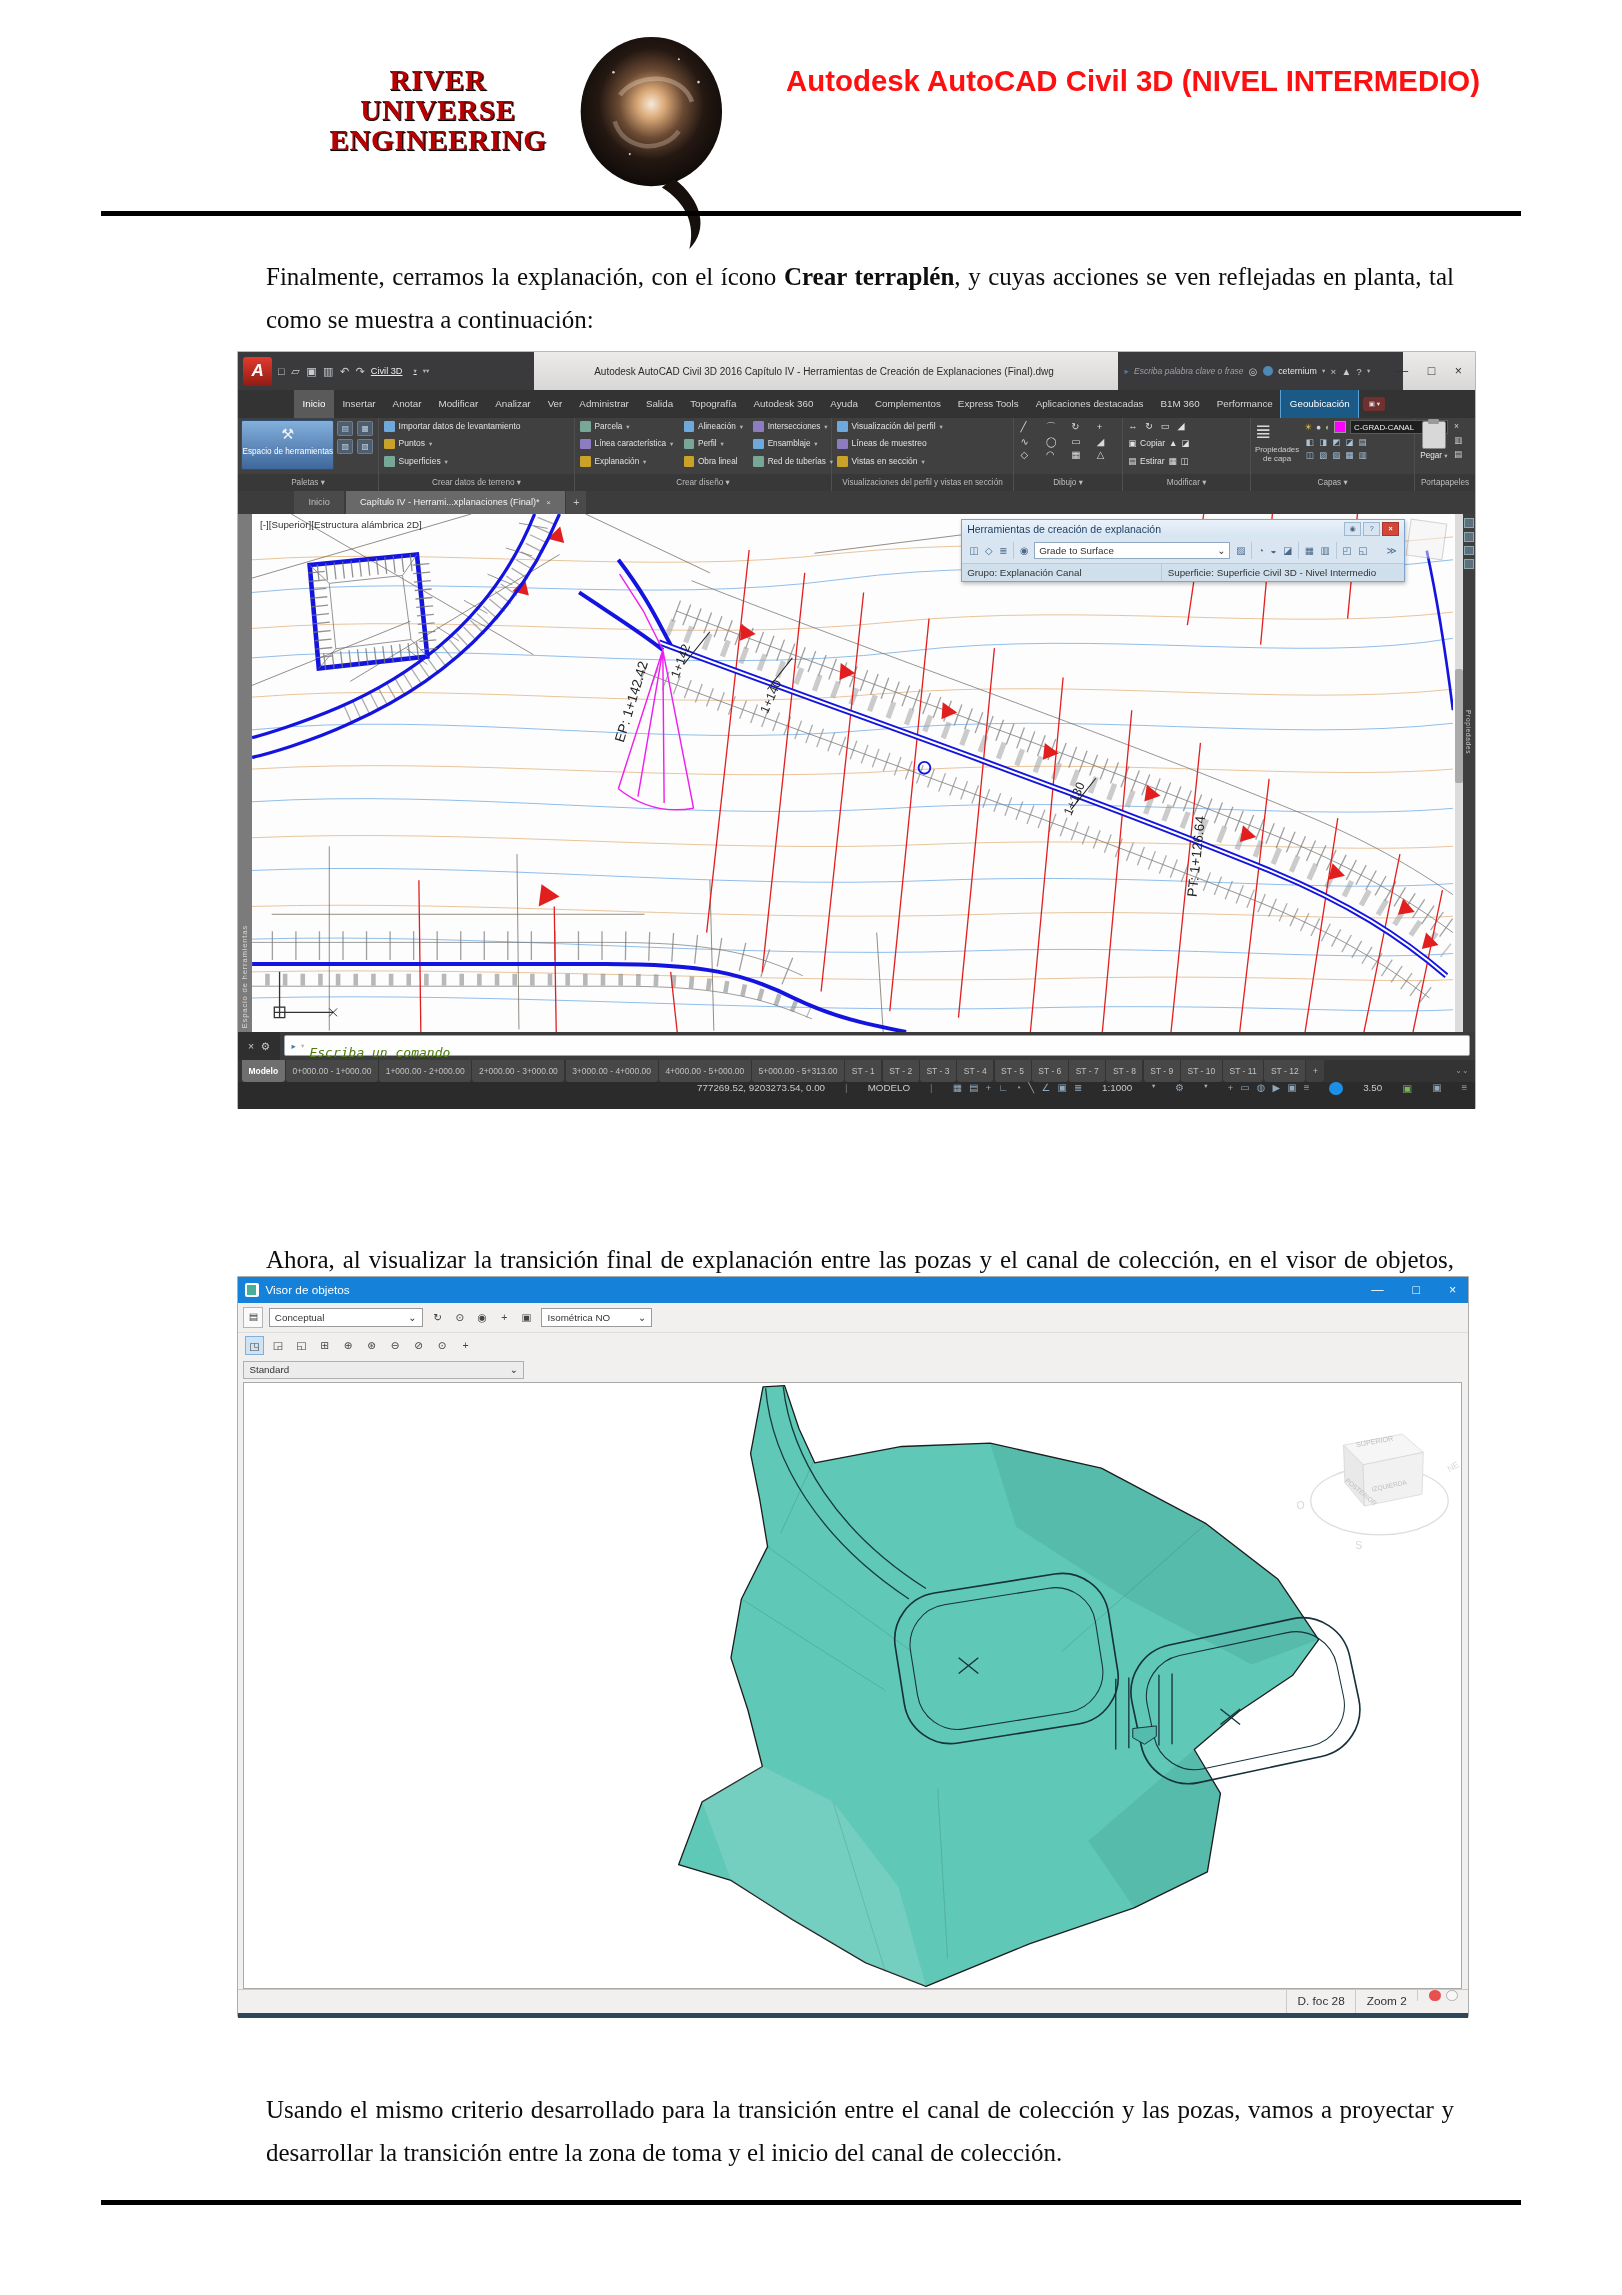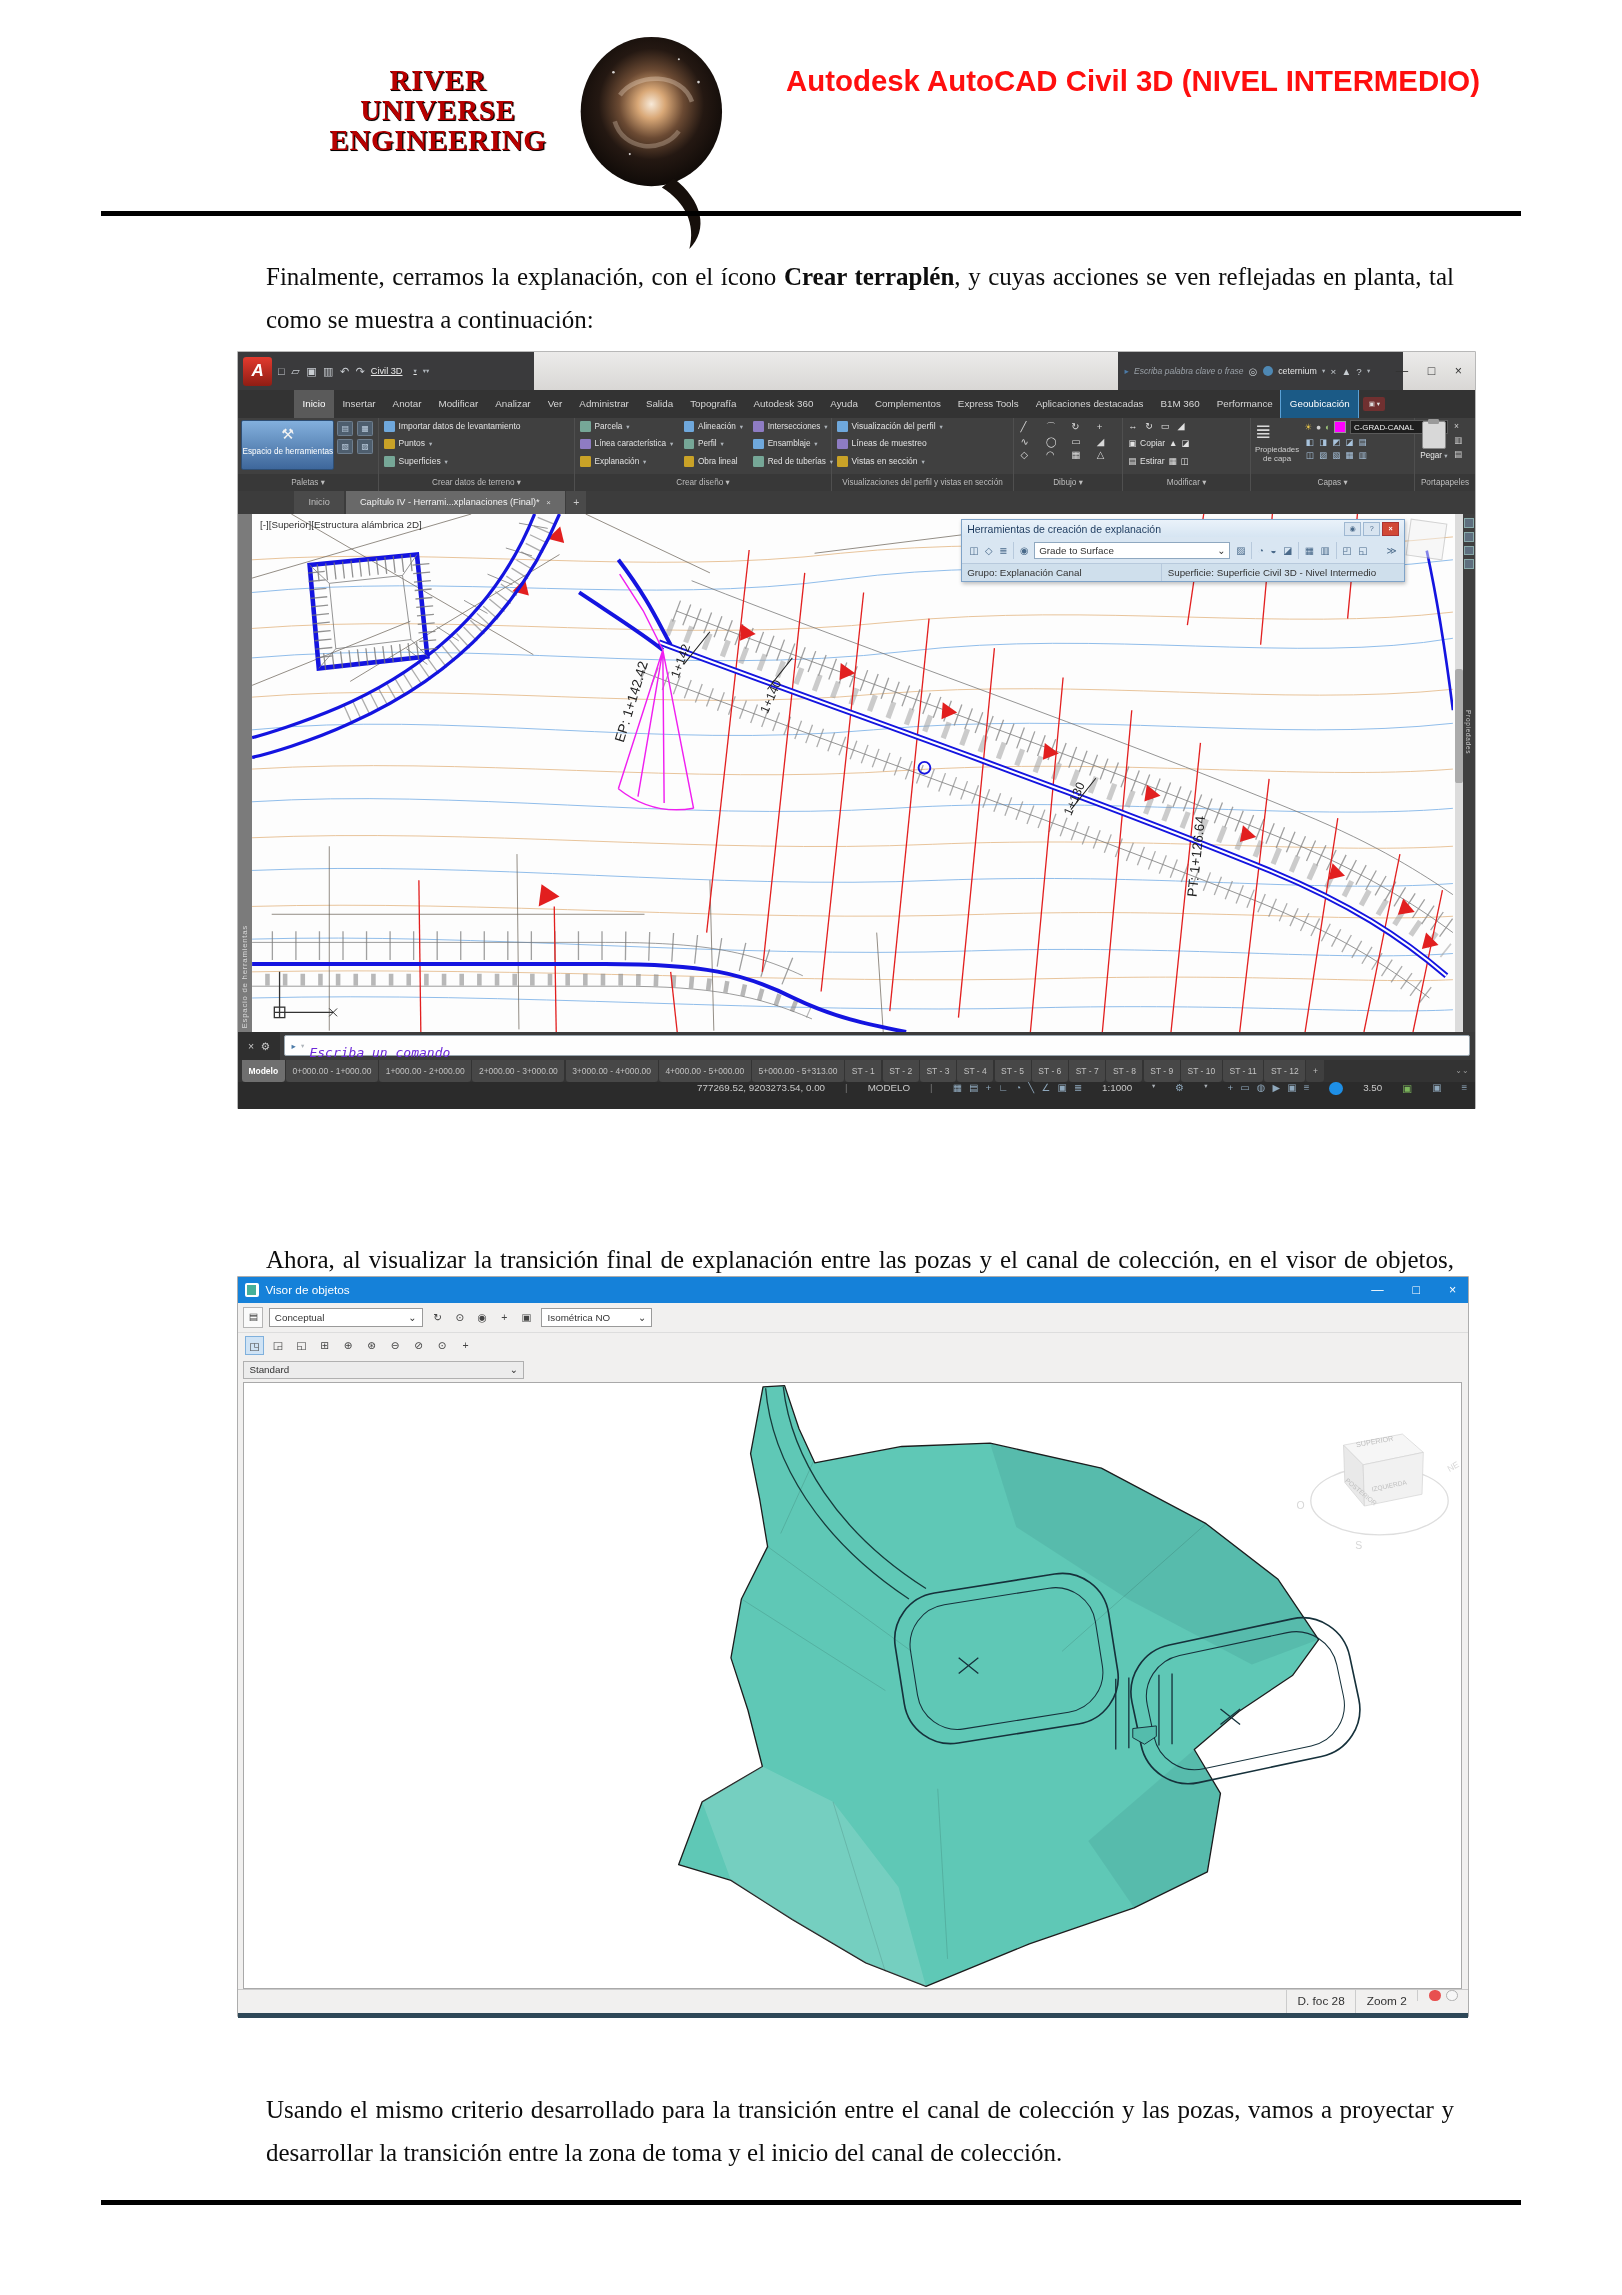--- a/index.html
+++ b/index.html
@@ -122,21 +122,21 @@
   .gd-status{height:17px;display:flex;background:#CFDFEC;border-top:0.7px solid #B7C9DC;font-size:9.8px;}
   .gd-status div{line-height:17px;padding:0 5.2px;white-space:nowrap;overflow:hidden;}
   .gd-status .g1{width:45%;} .gd-status .g2{width:55%;border-left:0.7px solid #B7C9DC;}
   
   .acad-cmd{position:relative;height:27.5px;background:#3B3B3B;}
   .cmd-icons{position:absolute;left:0;top:0;bottom:0;width:42px;background:#2F2F2F;display:flex;
       align-items:center;justify-content:center;gap:6.5px;color:#C8C8C8;font-size:10.5px;}
   .cmd-input{position:absolute;left:46px;right:5.2px;top:3.3px;bottom:3.3px;background:#FEFEFE;
       border:0.7px solid #9AA7B0;border-radius:2px;display:flex;align-items:center;gap:5.2px;padding:0 6.5px;}
   .cmd-arrow{color:#4C7BA8;font-size:8.5px;}
-  .cmd-text{font-family:"DejaVu Sans Mono",monospace;font-style:italic;font-size:13px;color:#6d28d9;margin-top:14px;}
+  .cmd-text{font-family:"DejaVu Sans Mono",monospace;font-style:italic;font-size:13px;color:#4d7c0f;margin-top:14px;}
   .acad-laytabs{height:22px;background:#333;display:flex;align-items:stretch;gap:1.3px;padding-left:3.9px;overflow:hidden;}
   .ltab{padding:0 6.5px;line-height:22px;font-size:8.5px;background:#474747;color:#C2C2C2;
       white-space:nowrap;border-radius:0 0 3.3px 3.3px;}
   .ltab.active{background:#6F6F6F;color:#FFF;font-weight:bold;}
   .ltab.plus{background:#3F3F3F;}
   .laytab-end{margin-left:auto;color:#9A9A9A;line-height:22px;padding:0 6.5px;font-size:7.9px;}
   .acad-status{height:27px;background:#2B2B2B;display:flex;justify-content:flex-end;
       gap:20px;padding-right:7.9px;color:#C9C9C9;font-size:9.8px;}
   .st-ico{color:#8FA8BC;font-size:9.8px;}
   .st-blue{width:13.7px;height:13.7px;border-radius:50%;background:#1E8FE6;display:inline-block;}
@@ -219,20 +219,21 @@
             <span class="qico">▥</span>
             <span class="qico">↶</span>
             <span class="qico">↷</span>
           </div>
         <span class="qat-ws">
             <span>Civil 3D</span>
             <span class="dd">▾</span>
           </span>
         <span class="dd">▾▾</span>
       </div>
+      <div class="acad-title-text">Autodesk AutoCAD Civil 3D 2016   Capítulo IV - Herramientas de Creación de Explanaciones (Final).dwg</div>
       <div class="search-block">
         <span class="cmd-arrow">▸</span>
         <span class="search-txt">Escriba palabra clave o frase</span>
         <span class="sico">◎</span>
         <span class="user-dot"></span>
         <span class="user-name">ceternium</span>
         <span class="dd">▾</span>
         <span class="sico">×</span>
         <span class="sico">▲</span>
         <span class="sico">?</span>

